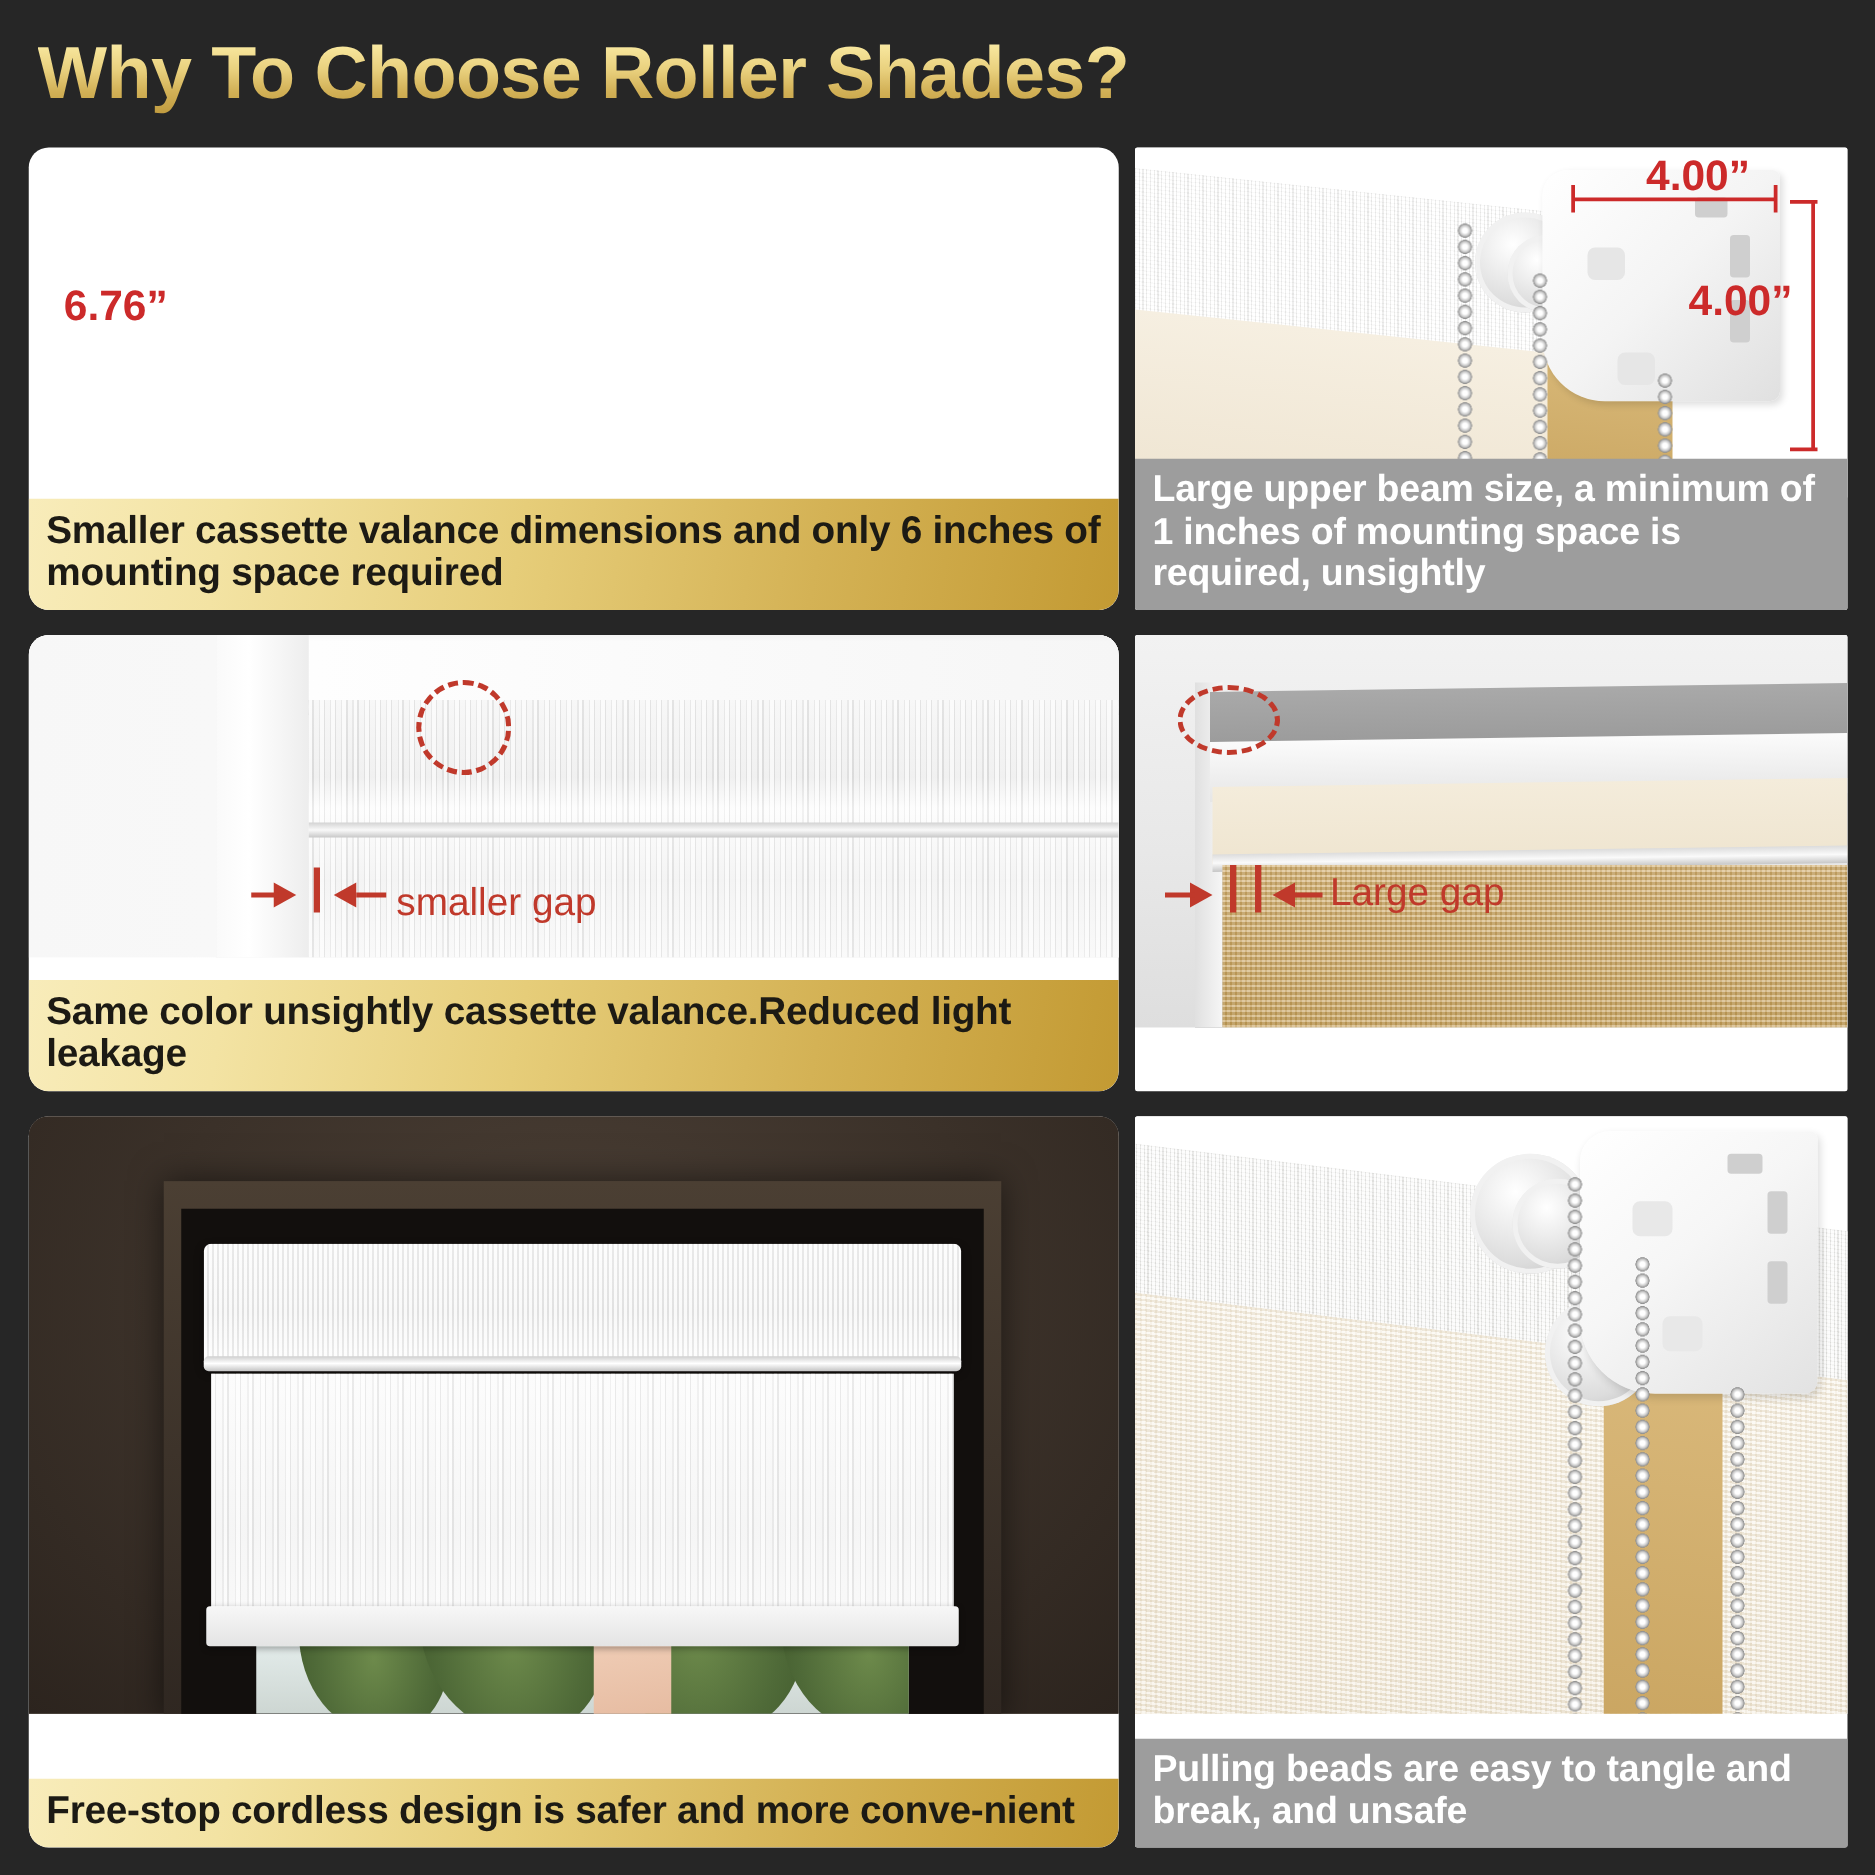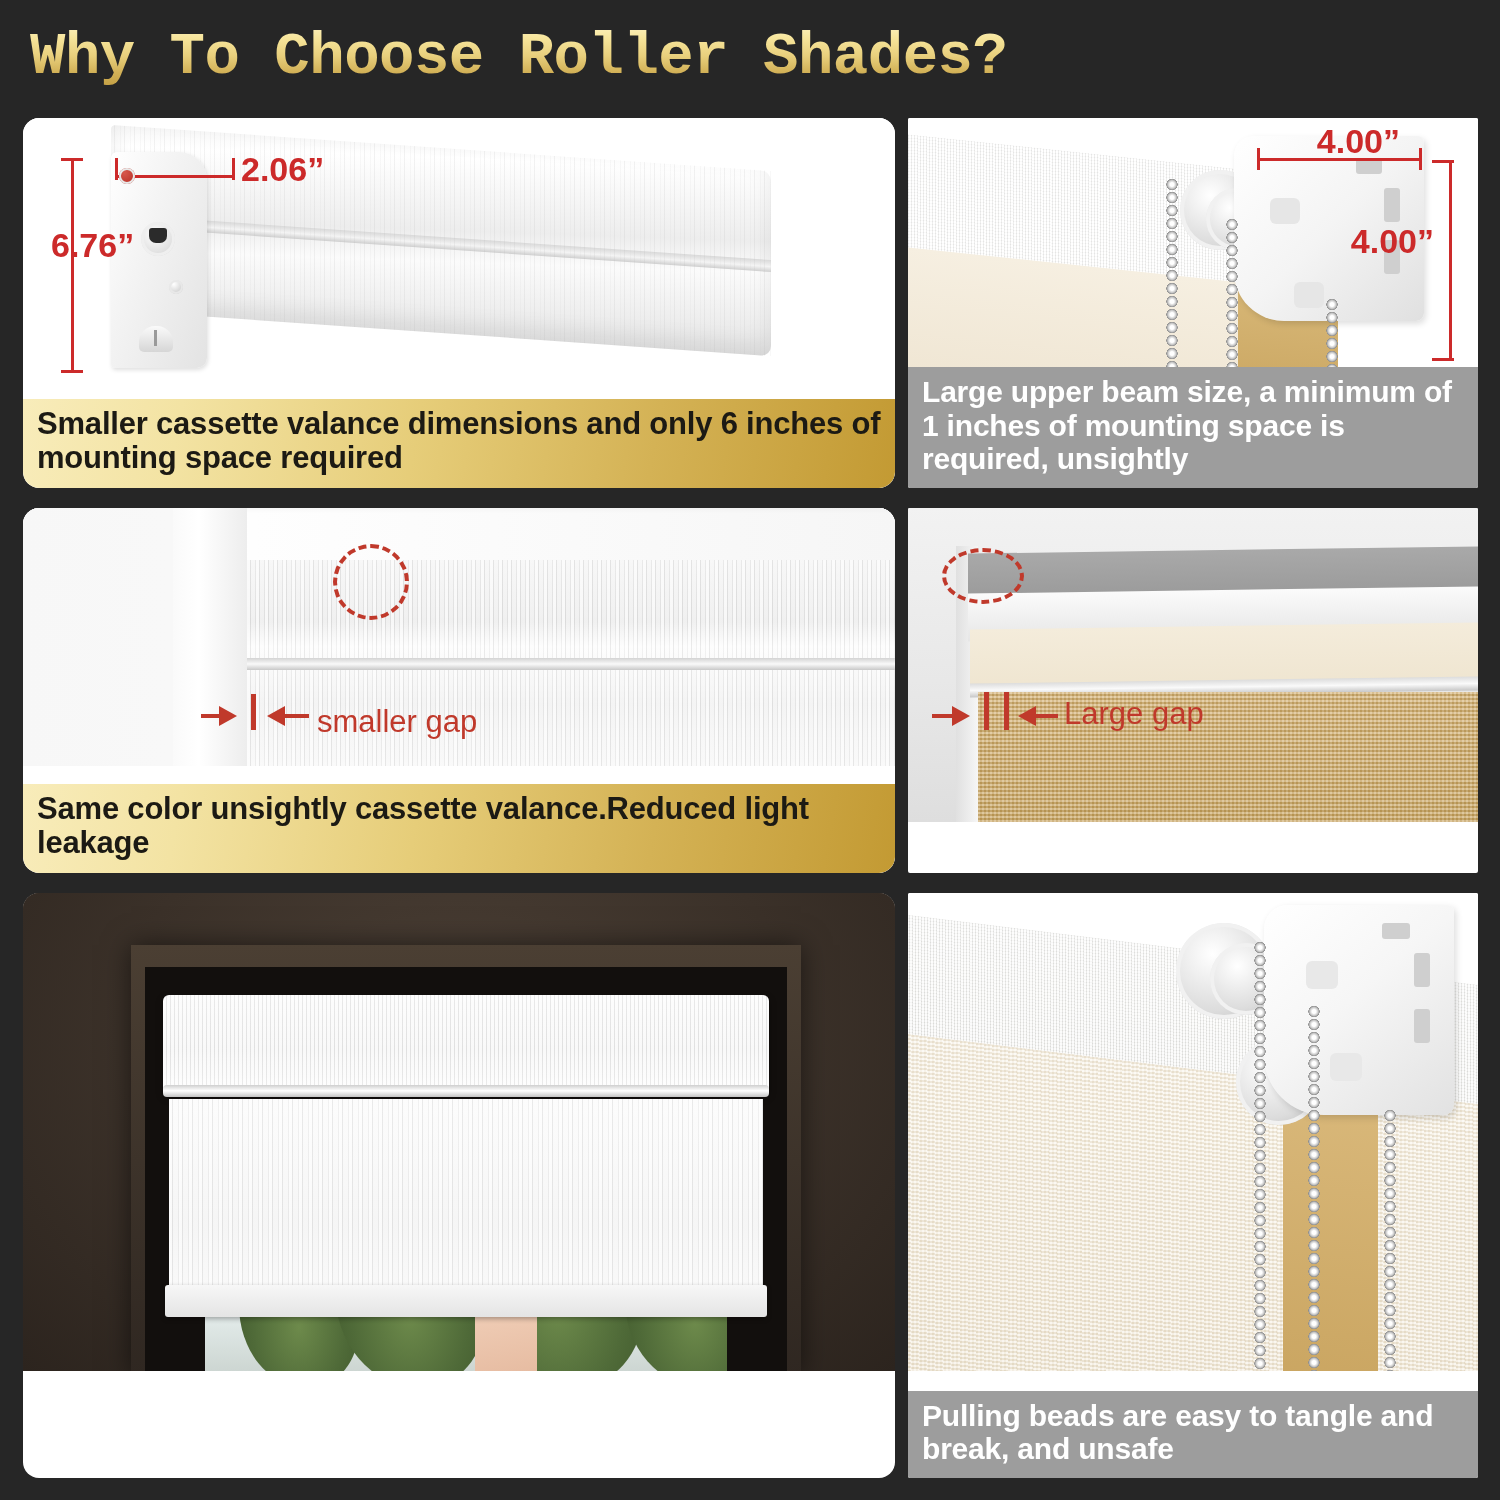--- a/index.html
+++ b/index.html
@@ -22,21 +22,20 @@
     font-weight: bold;
     letter-spacing: -0.5px;
     background: linear-gradient(180deg,
         #fdf2c0 0%, #f6e49a 22%, #e8cf7c 48%, #d2b157 72%, #bf9a3e 100%);
     -webkit-background-clip: text;
     background-clip: text;
     color: transparent;
     -webkit-text-fill-color: transparent;
     text-shadow: none;
     white-space: nowrap;
-    font-family: Liberation Mono, monospace;
   }
 
   
   .panel {
     position: absolute;
     overflow: hidden;
     background: #ffffff;
   }
   .panel.left  { left: 23px;  width: 872px; border-radius: 16px; }
   .panel.right { left: 908px; width: 570px; border-radius: 2px; }
@@ -356,43 +355,20 @@
     box-shadow: 2px 3px 7px rgba(0,0,0,.14);
   }
 </style>
 </head>
 <body>
 
 <div class="title">Why To Choose Roller Shades?</div>
 
 <div class="panel left row1">
 
-  <div class="panel-art" id="p1-art">
-
-    <div class="cassette-body">
-      <div class="cassette-texture"></div>
-    </div>
-
-    <div class="end-cap">
-      <div class="cap-dial"></div>
-      <div class="cap-screw" style="left:58px; top:128px;"></div>
-      <div class="cap-knob"></div>
-    </div>
-
-    <div class="dimline-h" style="left:92px; top:57px; width:120px;"></div>
-    <div class="tick-v" style="left:92px; top:40px;"></div>
-    <div class="tick-v" style="left:209px; top:40px;"></div>
-    <div class="cap-screw" style="left:96px; top:50px; width:16px; height:16px; background:radial-gradient(circle at 35% 30%,#d7584d,#b2291f);"></div>
-    <div class="annot dim" style="left:218px; top:32px;">2.06”</div>
-
-    <div class="dimline-v" style="left:48px; top:40px; height:215px;"></div>
-    <div class="tick-h" style="left:38px; top:40px;"></div>
-    <div class="tick-h" style="left:38px; top:252px;"></div>
-    <div class="annot dim" style="left:-140px; top:0px;"></div>
-  </div>
 
   <div class="annot dim" style="left:28px; top:108px;">6.76”</div>
 
   <div class="caption gold">Smaller cassette valance dimensions and only 6 inches of mounting space required</div>
 </div>
 
 <div class="panel right row1">
 
   <div class="panel-art" id="p2-art">
 
@@ -496,20 +472,21 @@
         <div class="hand"></div>
 
         <div class="shade-head"></div>
         <div class="shade-head-rail"></div>
         <div class="shade-drop"></div>
         <div class="shade-bottom-bar"></div>
       </div>
     </div>
   </div>
 
+  <div class="caption gold">Free-stop cordless design is safer and more conve-nient</div>
 </div>
 
 <div class="panel right row3">
 
   <div class="panel-art" id="p6-art">
     <div class="p6-sheer"></div>
     <div class="p6-cream"></div>
     <div class="p6-tan"></div>
 
     <div class="roller-disc" style="right:206px; top:30px; width:96px; height:96px;"></div>

